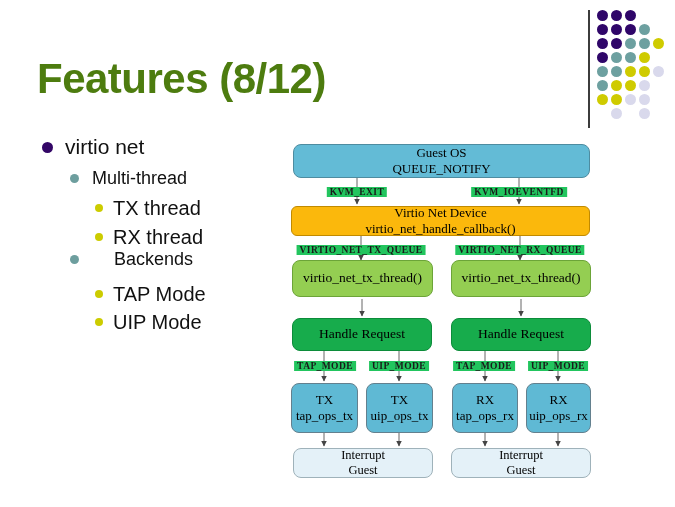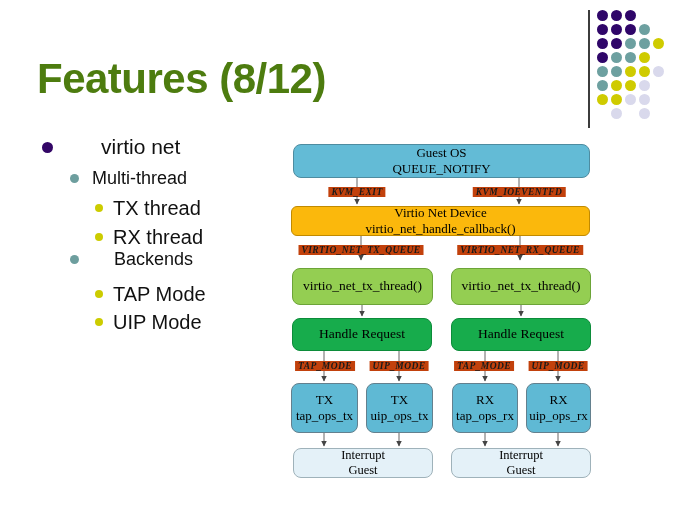--- a/index.html
+++ b/index.html
@@ -26,35 +26,35 @@
   .decor-dot{position:absolute;width:11px;height:11px;border-radius:50%;}
   
   .dg-box{
     position:absolute;display:flex;flex-direction:column;justify-content:center;
     align-items:center;text-align:center;box-sizing:border-box;
     font-family:"Liberation Serif",serif;color:#000;border-radius:8px;
   }
   .dg-box .l{line-height:1.22;}
   .b-guest{left:293px;top:144px;width:297px;height:34px;background:#63BBD6;border:1px solid #4E8CA0;font-size:13px;}
   .b-virtio{left:291px;top:206px;width:299px;height:30px;background:#FBB80C;border:1px solid #C18A00;border-radius:6px;font-size:13px;}
-  .b-thread{top:268px;width:141px;height:37px;background:#94CE52;border:1px solid #6CA438;font-size:13.5px;}
+  .b-thread{top:260px;width:141px;height:37px;background:#94CE52;border:1px solid #6CA438;font-size:13.5px;}
   .b-thread.left{left:292px;}
   .b-thread.right{left:451px;width:140px;}
   .b-handle{top:318px;width:140px;height:33px;background:#17AC4C;border:1px solid #0C8C3A;font-size:13.5px;}
   .b-handle.left{left:292px;}
   .b-handle.right{left:451px;}
   .b-mode{top:383px;height:50px;background:#5FB9D4;border:1px solid #63808E;font-size:13px;}
   .b-int{top:448px;width:140px;height:30px;background:#E4F1F8;border:1px solid #9FB2BA;font-size:12.5px;}
   .b-int.left{left:293px;}
   .b-int.right{left:451px;}
   .edge-label{
     position:absolute;transform:translate(-50%,-50%);
-    background:#c2410c;padding:0 3px;white-space:nowrap;
+    background:#22c55e;padding:0 3px;white-space:nowrap;
     font-family:"Liberation Serif",serif;font-size:9.5px;font-weight:bold;
-    letter-spacing:0.4px;color:#1a1a1a;font-style:italic;
+    letter-spacing:0.4px;color:#1a1a1a;
   }
   svg.arrows{position:absolute;left:0;top:0;pointer-events:none;}
 </style>
 </head>
 <body>
 
 <div class="decor-line"></div>
 <div id="dots">
     <div class="decor-dot" style="left: 596.5px; top: 9.5px; background: rgb(47, 6, 105);"></div>
     <div class="decor-dot" style="left: 610.5px; top: 9.5px; background: rgb(47, 6, 105);"></div>
@@ -84,21 +84,21 @@
     <div class="decor-dot" style="left: 596.5px; top: 93.5px; background: rgb(207, 203, 0);"></div>
     <div class="decor-dot" style="left: 610.5px; top: 93.5px; background: rgb(207, 203, 0);"></div>
     <div class="decor-dot" style="left: 624.5px; top: 93.5px; background: rgb(217, 217, 236);"></div>
     <div class="decor-dot" style="left: 638.5px; top: 93.5px; background: rgb(217, 217, 236);"></div>
     <div class="decor-dot" style="left: 610.5px; top: 107.5px; background: rgb(217, 217, 236);"></div>
     <div class="decor-dot" style="left: 638.5px; top: 107.5px; background: rgb(217, 217, 236);"></div>
   </div>
 
 <div class="slide-title">Features (8/12)</div>
 
-<div class="bullet-row lv1" style="left:42px;top:134px;gap:36px;">
+<div class="bullet-row lv1" style="left:42px;top:134px;">
   <span class="bullet-dot"></span>
   <span>virtio net</span>
 </div>
 <div class="bullet-row lv2" style="left:70px;top:166px;">
   <span class="bullet-dot"></span>
   <span>Multi-thread</span>
 </div>
 <div class="bullet-row lv3" style="left:95px;top:196px;">
   <span class="bullet-dot"></span>
   <span>TX thread</span>

